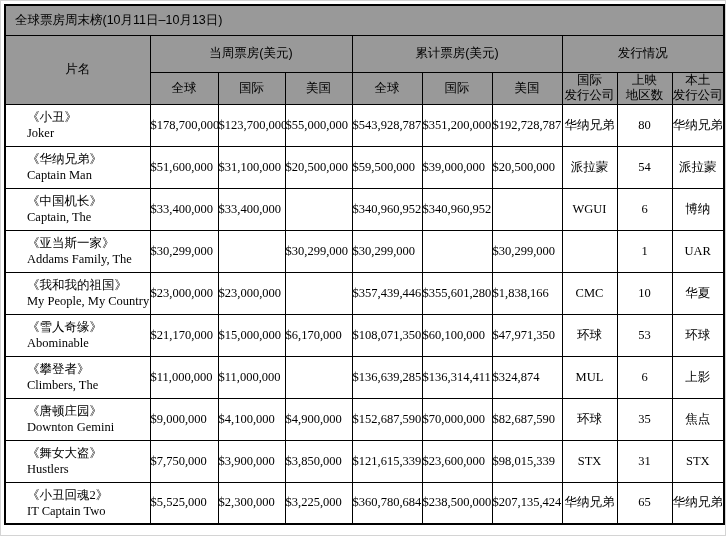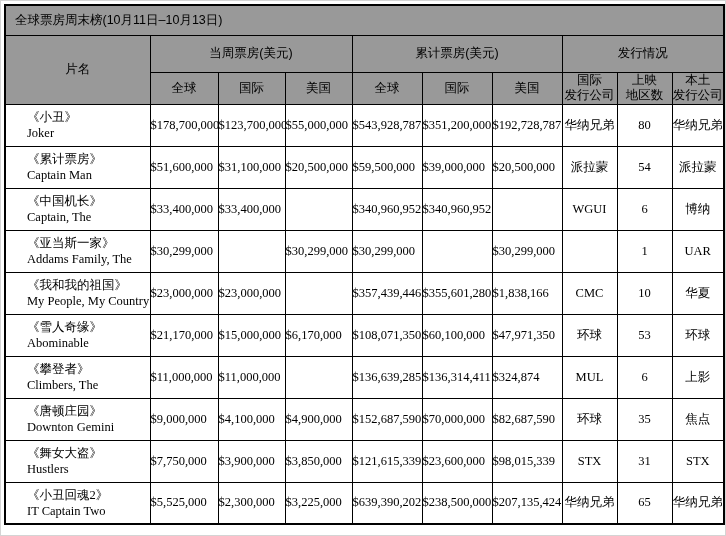--- a/index.html
+++ b/index.html
@@ -117,21 +117,21 @@
     <td class="money">$543,928,787</td>
     <td class="money">$351,200,000</td>
     <td class="money">$192,728,787</td>
     <td class="center">华纳兄弟</td>
     <td class="center">80</td>
     <td class="center">华纳兄弟</td>
   </tr>
 
   <tr>
     <td class="film">
-      <span class="cn">《累计票房》</span>
+      <span class="cn">《华纳兄弟》</span>
       <span class="en">Captain Man</span>
     </td>
     <td class="money">$51,600,000</td>
     <td class="money">$31,100,000</td>
     <td class="money">$20,500,000</td>
     <td class="money">$59,500,000</td>
     <td class="money">$39,000,000</td>
     <td class="money">$20,500,000</td>
     <td class="center">派拉蒙</td>
     <td class="center">54</td>
@@ -251,21 +251,21 @@
   </tr>
 
   <tr>
     <td class="film">
       <span class="cn">《小丑回魂2》</span>
       <span class="en">IT Captain Two</span>
     </td>
     <td class="money">$5,525,000</td>
     <td class="money">$2,300,000</td>
     <td class="money">$3,225,000</td>
-    <td class="money">$639,390,202</td>
+    <td class="money">$360,780,684</td>
     <td class="money">$238,500,000</td>
     <td class="money">$207,135,424</td>
     <td class="center">华纳兄弟</td>
     <td class="center">65</td>
     <td class="center">华纳兄弟</td>
   </tr>
 </tbody>
   </table>
 </div>
 

